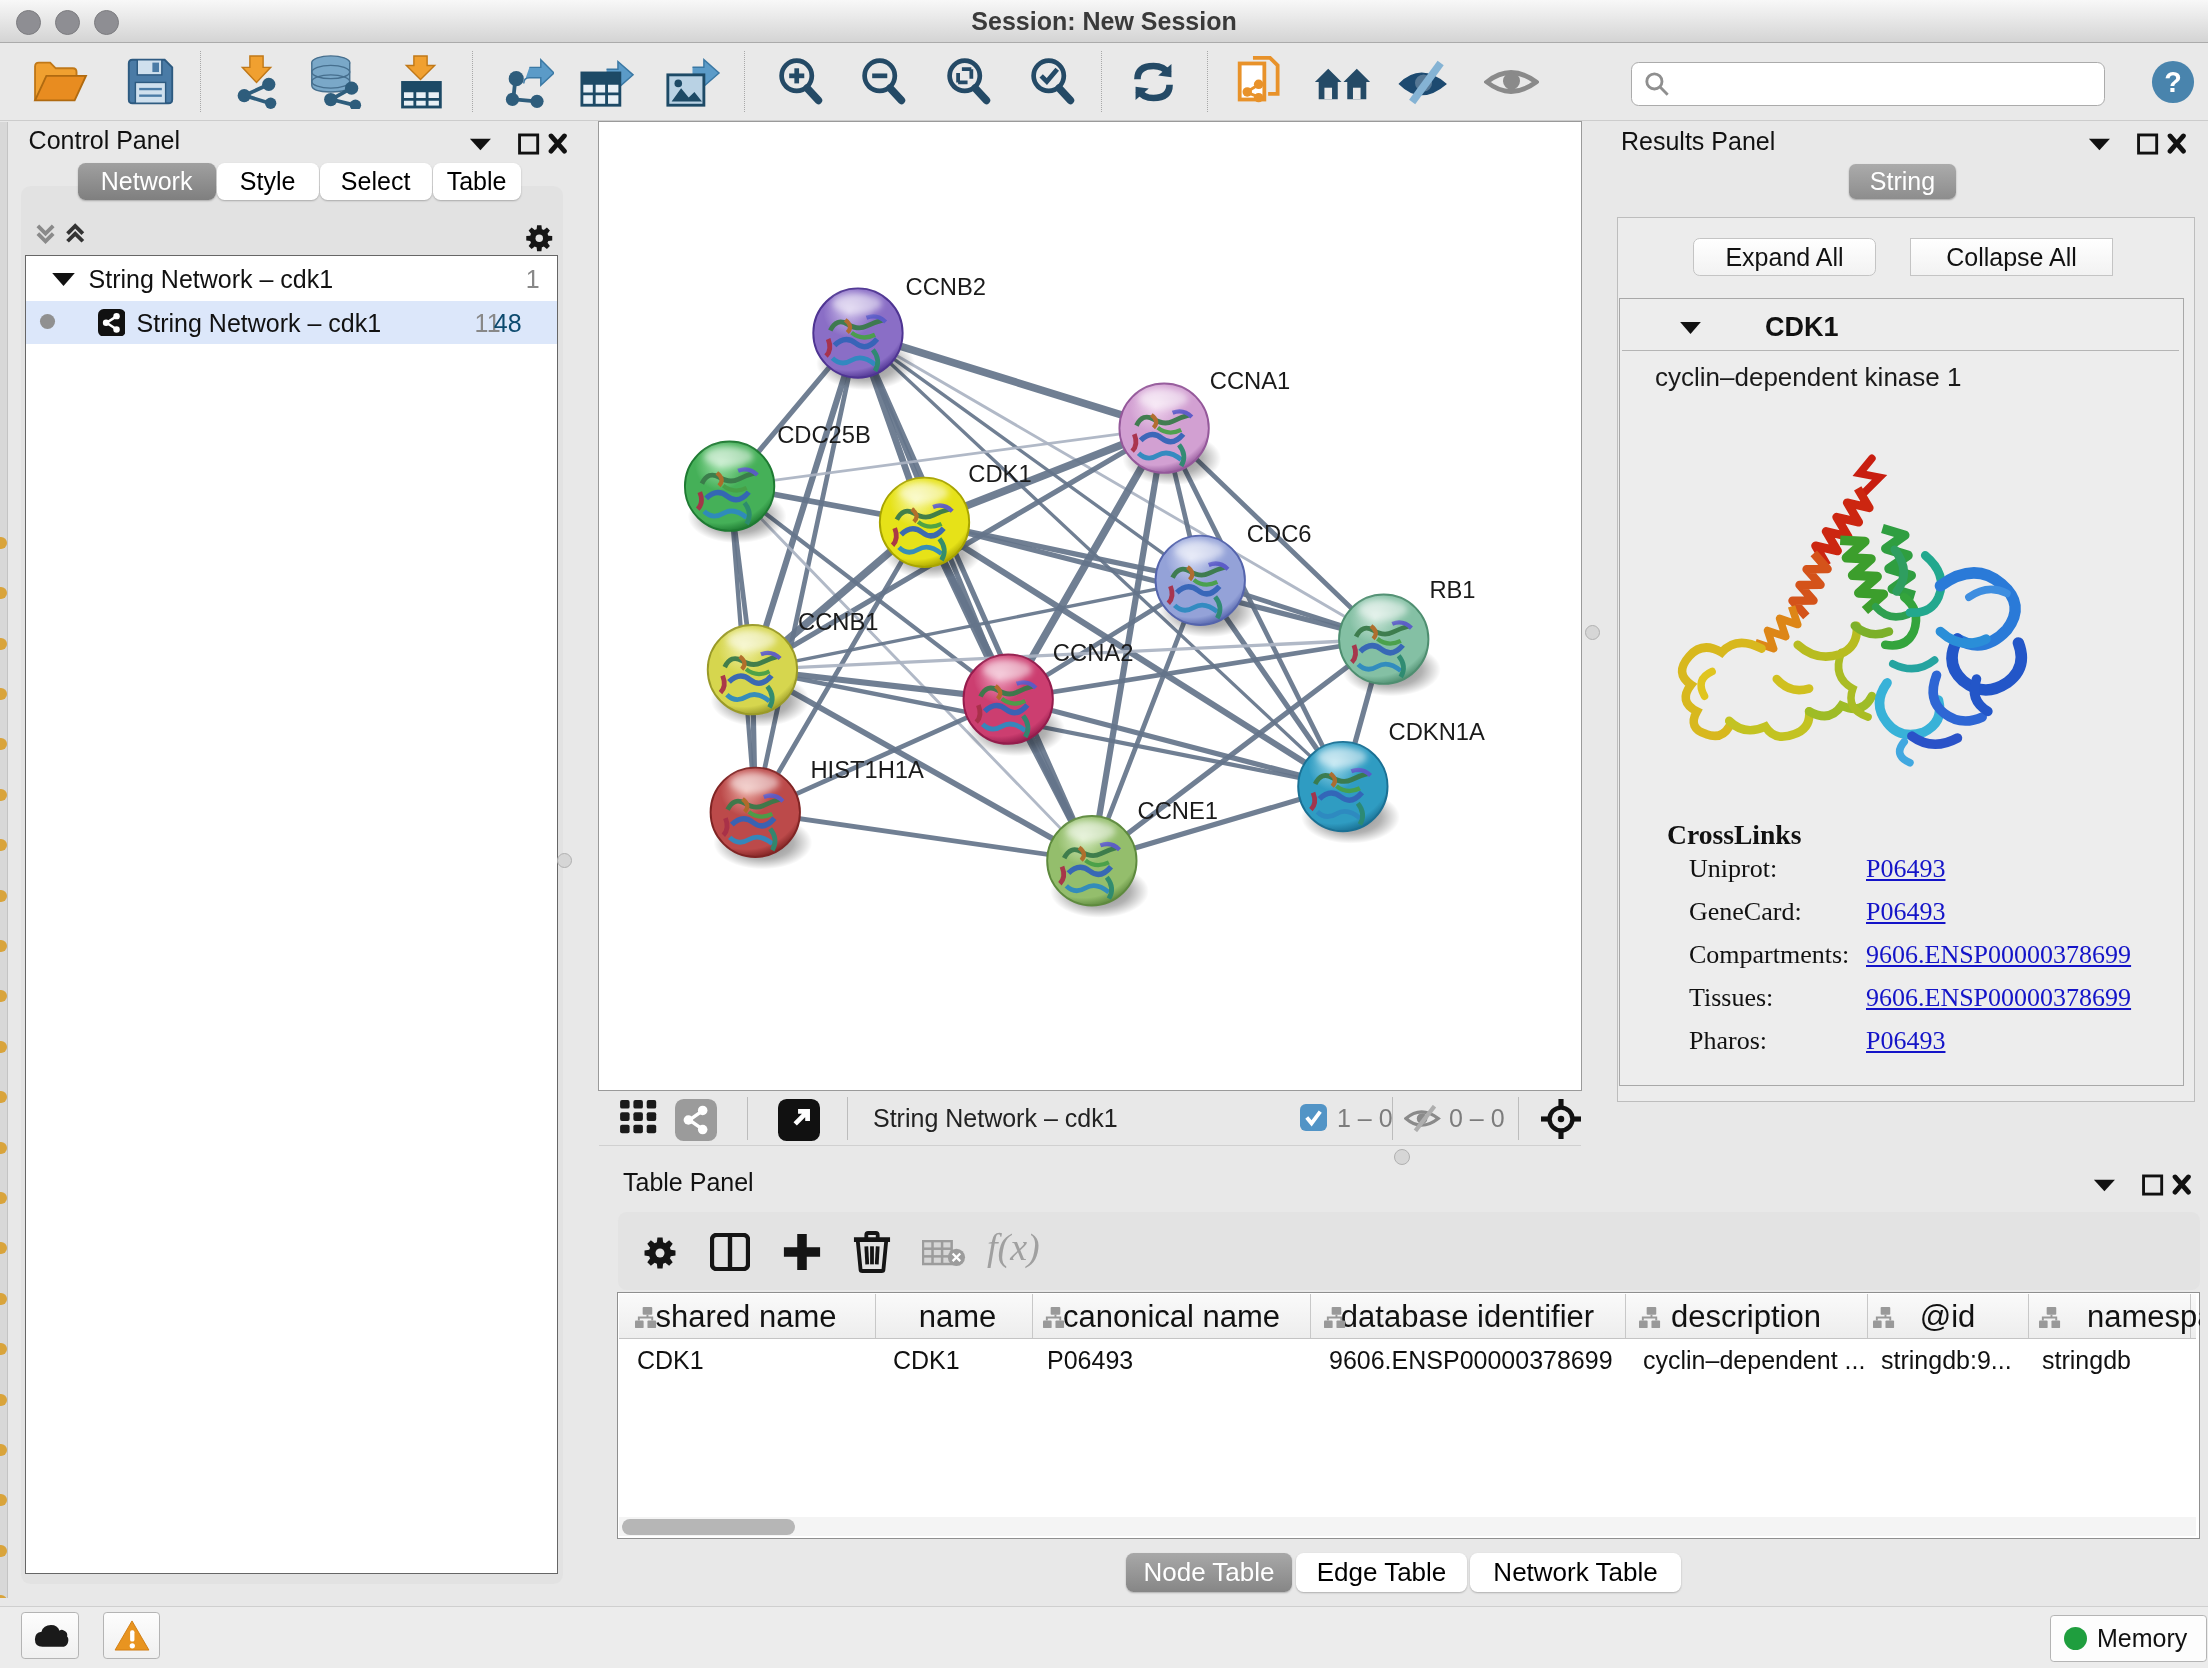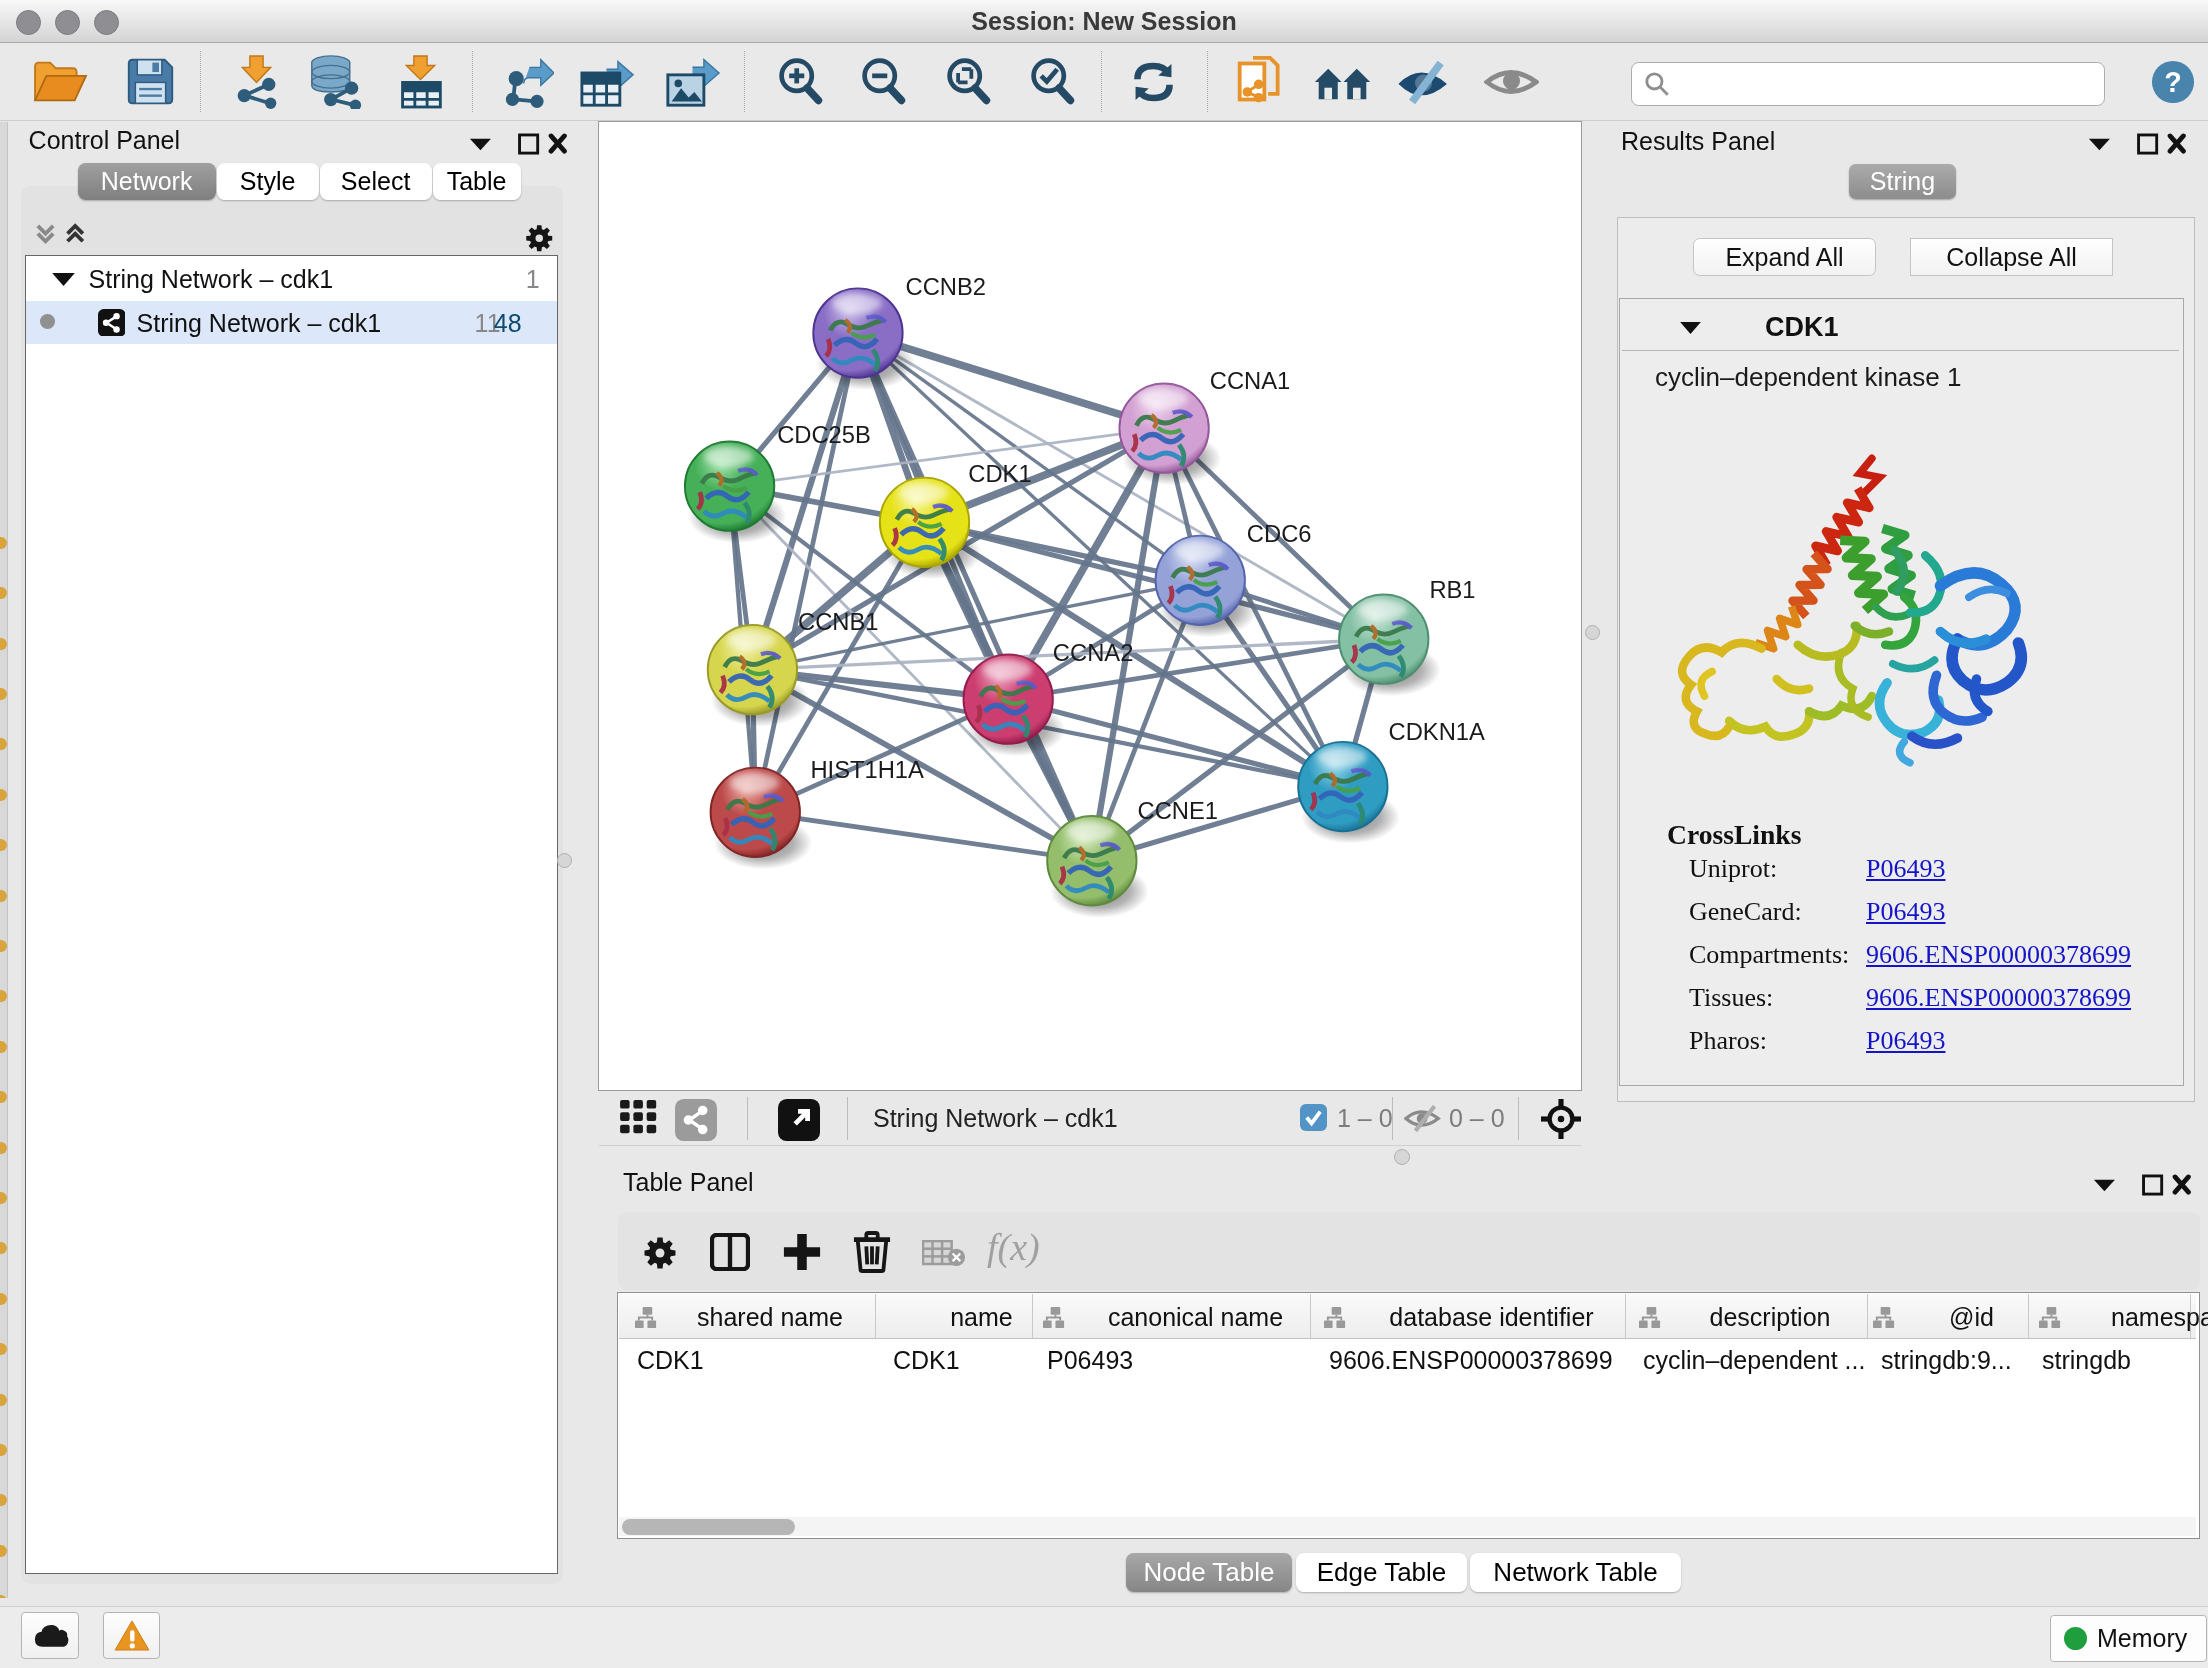--- a/index.html
+++ b/index.html
@@ -41,21 +41,21 @@
   
   #rpanel{left:1588px;top:122px;width:620px;height:1027px;}
   
   #tpanel{left:599px;top:1162px;width:1609px;height:436px;}
   
   #statusbar{left:0;top:1606px;width:2208px;height:62px;background:#ececec;
      border-top:1px solid #cfcfcf;}
   .sbtn{position:absolute;background:linear-gradient(#fdfdfd,#f0f0f0);border:1px solid #b4b4b4;
      border-radius:3.8px;}
   .thc{position:absolute;top:134px;height:42px;line-height:42px;text-align:center;
-       font-size:25px;color:#111;overflow:hidden;box-sizing:border-box;margin-left:24px;}
+       font-size:31px;color:#111;overflow:hidden;box-sizing:border-box;}
   .thi{position:absolute;top:145px;width:23px;height:23px;}
   .tdr{position:absolute;top:184px;font-size:25px;color:#111;}
   .btab{position:absolute;top:391px;height:39px;border-radius:7.6px;background:#fff;
      box-shadow:0 1px 1.9px rgba(0,0,0,0.25);color:#000;font-size:26px;
      display:flex;align-items:center;justify-content:center;}
 </style></head>
 <body>
 <div id="titlebar" class="abs">
   <div class="tl" style="left:16px;"></div>
   <div class="tl" style="left:55px;"></div>

